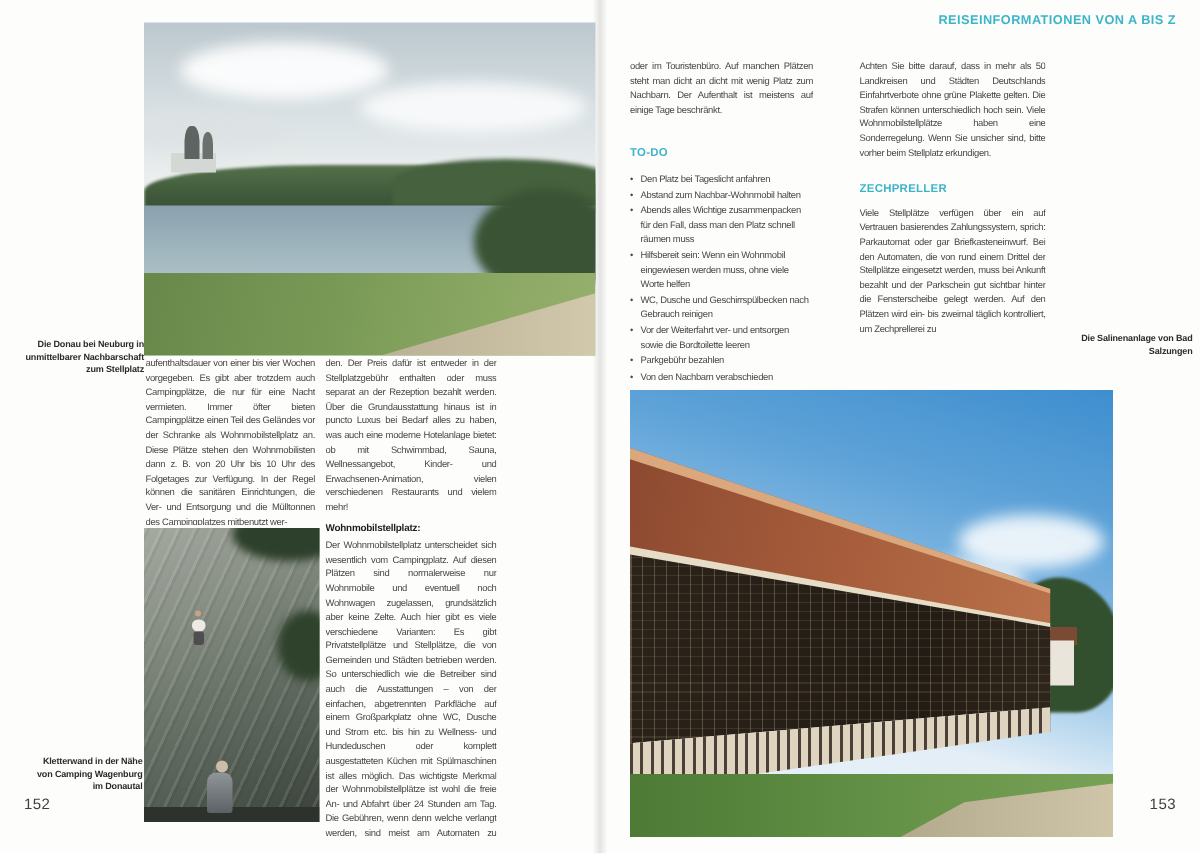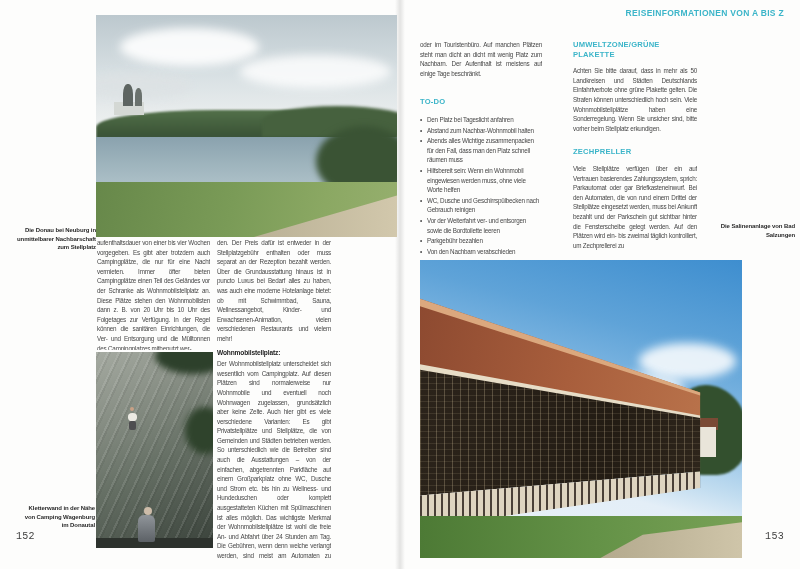--- a/index.html
+++ b/index.html
@@ -28,21 +28,21 @@
   .todo-list li::before { content:"•"; position:absolute; left:0; top:0; color:#474747; }
   .col4 .sec { margin-bottom:14px; }
   .col4 .tealhead { margin-bottom:7px; }
 
   
   .cap { position:absolute; font-size:6px; line-height:8.6px; font-weight:bold;
          color:#2b2b2b; text-align:right; letter-spacing:-0.1px; }
   .cap1 { left:8px;  top:226px; width:88px; }
   .cap2 { left:18px; top:504px; width:77px; }
   .cap3 { left:700px; top:222px; width:95px; }
-  .folio { position:absolute; font-size:10px; color:#3f3f3f; letter-spacing:0.3px;font-family:Liberation Mono, monospace; }
+  .folio { position:absolute; font-size:10px; color:#3f3f3f; letter-spacing:0.3px; }
   .folio-left  { left:16px;  top:531px; }
   .folio-right { right:16px; top:531px;text-align:center; }
 
   
   .photo1 { position:absolute; left:96px; top:15px; width:301px; height:222px; overflow:hidden;
             background:linear-gradient(180deg,#bcc8ce 0%, #d9e1e4 28%, #ecefef 48%, #eef1f1 55%); }
   .photo1 .layer { position:absolute; }
   .p1-cloud { background:#ffffff; border-radius:50%; filter:blur(5px); opacity:.9; }
   .p1-c1 { left:8%;  top:6%;  width:46%; height:17%; }
   .p1-c2 { left:48%; top:18%; width:50%; height:15%; opacity:.8; }
@@ -167,21 +167,20 @@
       <li>Hilfsbereit sein: Wenn ein Wohnmobil eingewiesen werden muss, ohne viele Worte helfen</li>
       <li>WC, Dusche und Geschirrspülbecken nach Gebrauch reinigen</li>
       <li>Vor der Weiterfahrt ver- und entsorgen sowie die Bordtoilette leeren</li>
       <li>Parkgebühr bezahlen</li>
       <li>Von den Nachbarn verabschieden</li>
     </ul>
   </div>
 
   <div class="col col4">
     <div class="sec">
-      <div class="tealhead">UMWELTZONE/GRÜNE PLAKETTE</div>
       <p>Achten Sie bitte darauf, dass in mehr als 50 Landkreisen und Städten Deutschlands Einfahrtverbote ohne grüne Plakette gelten. Die Strafen können unterschiedlich hoch sein. Viele Wohnmobilstellplätze haben eine Sonderregelung. Wenn Sie unsicher sind, bitte vorher beim Stellplatz erkundigen.</p>
     </div>
     <div class="sec">
       <div class="tealhead">ZECHPRELLER</div>
       <p>Viele Stellplätze verfügen über ein auf Vertrauen basierendes Zahlungssystem, sprich: Parkautomat oder gar Briefkasteneinwurf. Bei den Automaten, die von rund einem Drittel der Stellplätze eingesetzt werden, muss bei Ankunft bezahlt und der Parkschein gut sichtbar hinter die Fensterscheibe gelegt werden. Auf den Plätzen wird ein- bis zweimal täglich kontrolliert, um Zechprellerei zu</p>
     </div>
   </div>
 
   <div class="cap cap3">Die Salinenanlage von Bad Salzungen</div>
 

